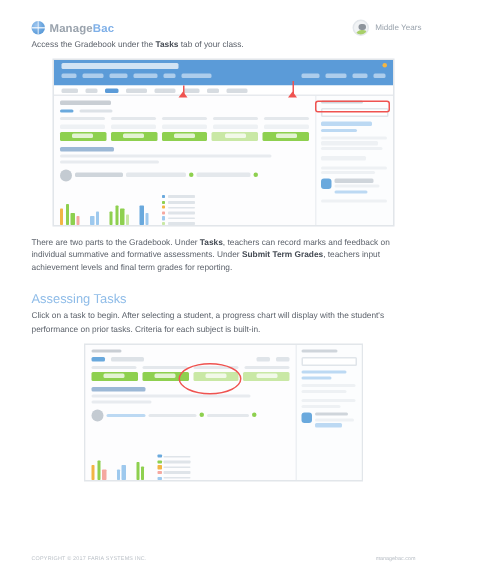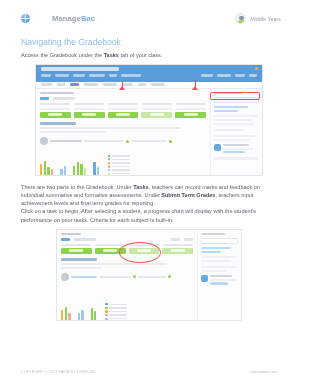--- a/index.html
+++ b/index.html
@@ -29,21 +29,21 @@
     position: relative; flex: 0 0 auto;
   }
   .brand-mark::before {
     content: ""; position: absolute; left: 0; top: 4px;
     width: 9px; height: 1px; background: rgba(255,255,255,.75);
   }
   .brand-mark::after {
     content: ""; position: absolute; left: 4px; top: 0;
     width: 1px; height: 9px; background: rgba(255,255,255,.55);
   }
-  .brand-text { font-size: 7.6px; font-weight: bold; letter-spacing: .1px; margin-left: 19px; }
+  .brand-text { font-size: 7.6px; font-weight: bold; letter-spacing: .1px; }
   .brand-manage { color: #9aa3ad; }
   .brand-bac { color: #7fb0e8; }
 
   .account { display: flex; align-items: center; gap: 4px; }
   .avatar {
     width: 11px; height: 11px; border-radius: 50%;
     background: #f1f3f5; border: 1px solid #e3e7eb;
     position: relative; overflow: hidden; flex: 0 0 auto;
   }
   .avatar::before {
@@ -214,21 +214,20 @@
     </div>
     <div class="account">
       <span class="avatar"></span>
       <span class="account-label">Middle Years</span>
     </div>
   </div>
 
 
   <div class="body">
 
-    <h2 class="section-heading">Navigating the Gradebook</h2>
     <p class="para">
       <span>Access the Gradebook under the </span><b>Tasks</b><span> tab of your class.</span>
     </p>
 
     <div class="shot shot-1">
       <div class="app-hdr">
         <div class="app-hdr-title"></div>
         <div class="app-hdr-row">
           <span class="chip w10"></span>
           <span class="chip w14"></span>
@@ -386,20 +385,21 @@
       <div class="annot-bar" style="left:86px; top:17px; width:1.2px; height:7px;"></div>
       <div class="annot-arrow" style="left:83px; top:21px;"></div>
       <div class="annot-bar" style="left:159px; top:14px; width:1.2px; height:9px;"></div>
       <div class="annot-arrow" style="left:156px; top:21px;"></div>
     </div>
 
     <p class="para" style="margin-top:7px">
       <span>There are two parts to the Gradebook. Under </span><b>Tasks</b><span>, teachers can record marks and feedback on individual summative and formative assessments. Under </span><b>Submit Term Grades</b><span>, teachers input achievement levels and final term grades for reporting.</span>
     </p>
 
+    <h2 class="section-heading">Assessing Tasks</h2>
     <p class="para">Click on a task to begin. After selecting a student, a progress chart will display with the student's performance on prior tasks. Criteria for each subject is built-in.</p>
 
     <div class="shot shot-2">
       <div class="app-body">
         <div class="main-col">
           <div class="crumb sm"></div>
           <div class="subtabs">
             <span class="subtab active"></span>
             <span class="subtab w22"></span>
             <span style="flex:1 1 auto"></span>

